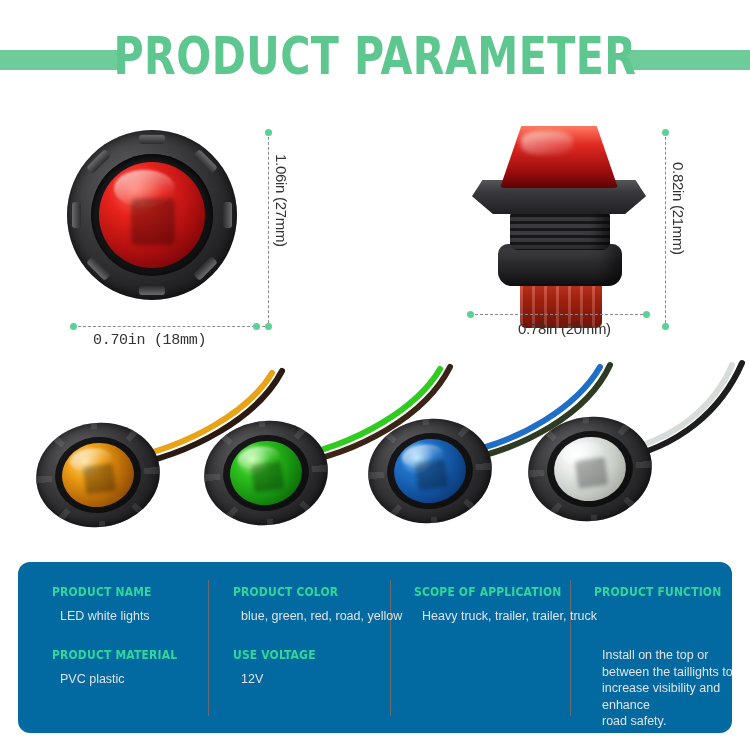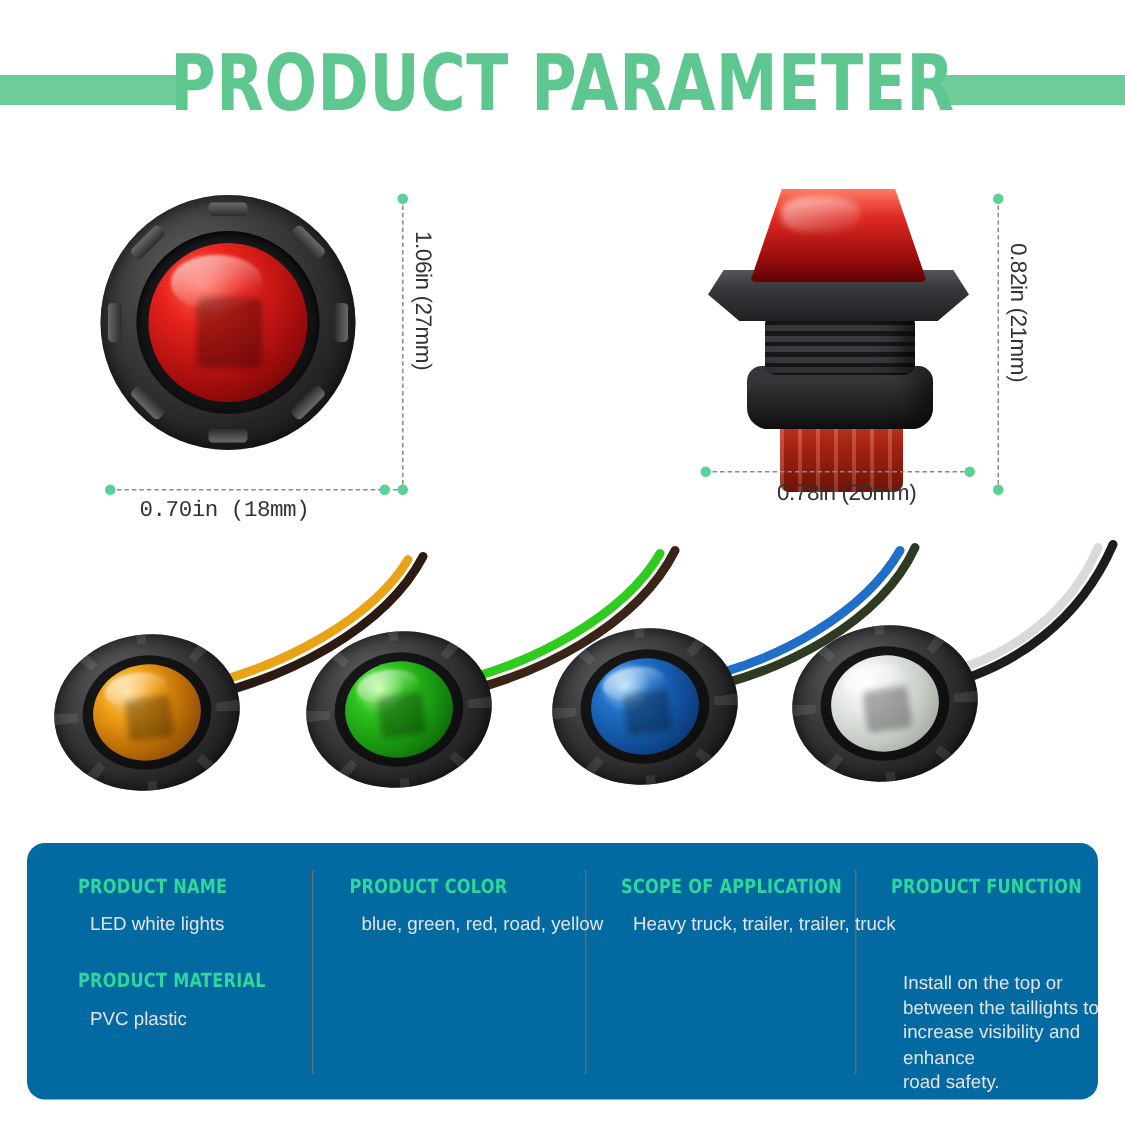--- a/index.html
+++ b/index.html
@@ -434,20 +434,24 @@
       <div class="spec-label">PRODUCT MATERIAL</div>
       <div class="spec-value">PVC plastic</div>
     </div>
   </div>
 
   <div class="spec-col" style="left:215px; width:160px;">
     <div class="spec-block indent">
       <div class="spec-label">PRODUCT COLOR</div>
       <div class="spec-value">blue, green, red, road, yellow</div>
     </div>
+    <div class="spec-block indent">
+      <div class="spec-label">USE VOLTAGE</div>
+      <div class="spec-value">12V</div>
+    </div>
   </div>
 
   <div class="spec-col" style="left:396px; width:165px;">
     <div class="spec-block indent">
       <div class="spec-label">SCOPE OF APPLICATION</div>
       <div class="spec-value">Heavy truck, trailer, trailer, truck</div>
     </div>
   </div>
 
   <div class="spec-col" style="left:576px; width:140px;">

